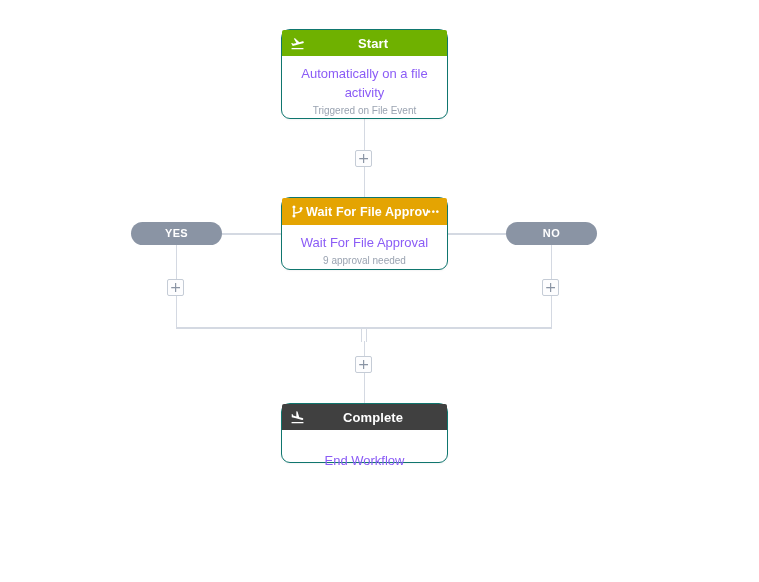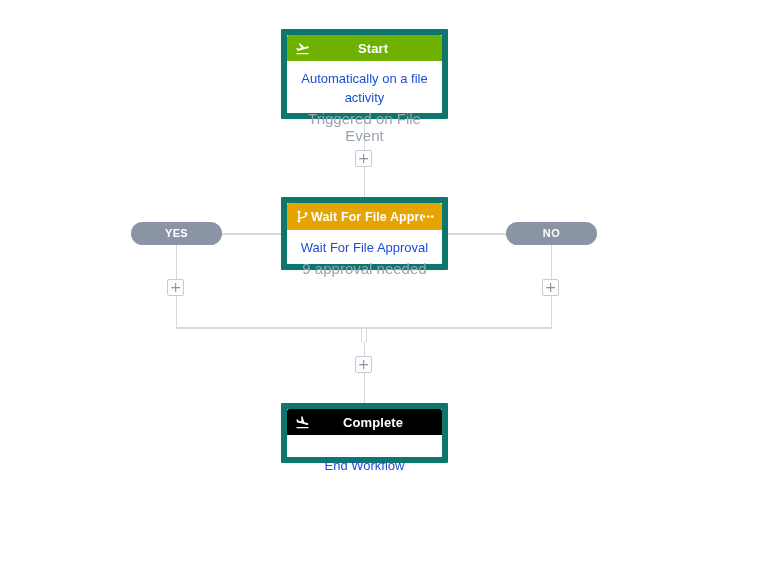--- a/index.html
+++ b/index.html
@@ -11,22 +11,22 @@
     background: #ffffff;
     font-family: "Liberation Sans", "DejaVu Sans", sans-serif;
     overflow: hidden;
   }
 
   
   .node {
     position: absolute;
     width: 167px;
     background: #ffffff;
-    border: 6px solid #0f766e;
-    border-radius: 1px;
+    border: 1px solid #0f766e;
+    border-radius: 9px;
     box-shadow: 0 1px 2px rgba(60,70,90,0.06);
     z-index: 3;
   }
   .node-header {
     display: flex;
     align-items: center;
     height: 26px;
     padding: 0 7px;
     color: #ffffff;
     border-radius: 2px 2px 0 0;
@@ -45,27 +45,27 @@
   .hdr-menu {
     flex: 0 0 auto;
     color: #ffffff;
     font-size: 9px;
     letter-spacing: 1px;
     line-height: 26px;
     cursor: pointer;
     font-weight: bold;
   }
   .node-body { text-align: center; padding: 9px 10px 8px; }
-  .body-title { font-size: 13px; color: #1d4ed8; line-height: 1.45; }
-  .body-sub { font-size: 15px; color: #9aa3b1; margin-top: 2px; }
+  .body-title { font-size: 13px; color: #8b5cf6; line-height: 1.45; }
+  .body-sub { font-size: 10px; color: #9aa3b1; margin-top: 2px; }
 
   .start-header    { background: #6fb100; }
   .wait-header     { background: #e4a402; height: 27px; }
   .wait-header .hdr-title { font-size: 12.5px; }
-  .complete-header { background: #000000; }
+  .complete-header { background: #404040; }
 
   #node-start    { left: 281px; top: 29px;  height: 90px; }
   #node-wait     { left: 281px; top: 197px; height: 73px; }
   #node-complete { left: 281px; top: 403px; height: 60px; }
   #node-complete .node-body { padding-top: 22px; }
 
   
   .line { position: absolute; background: #d4d9e2; z-index: 1; }
   .v { width: 1.5px; }
   .h { height: 1.5px; }

